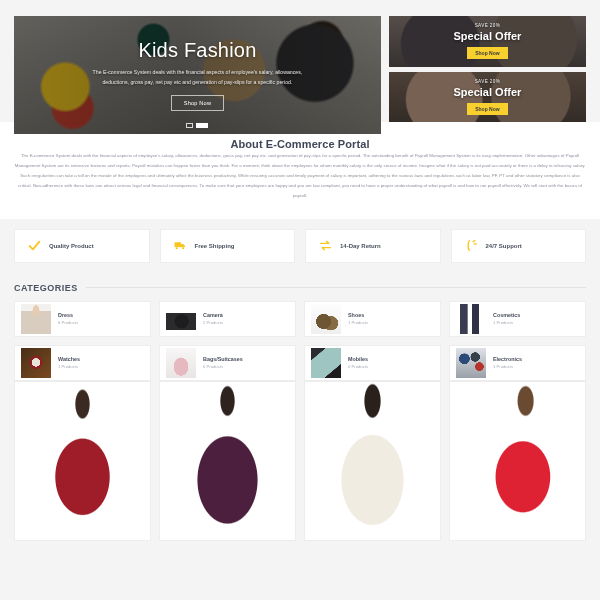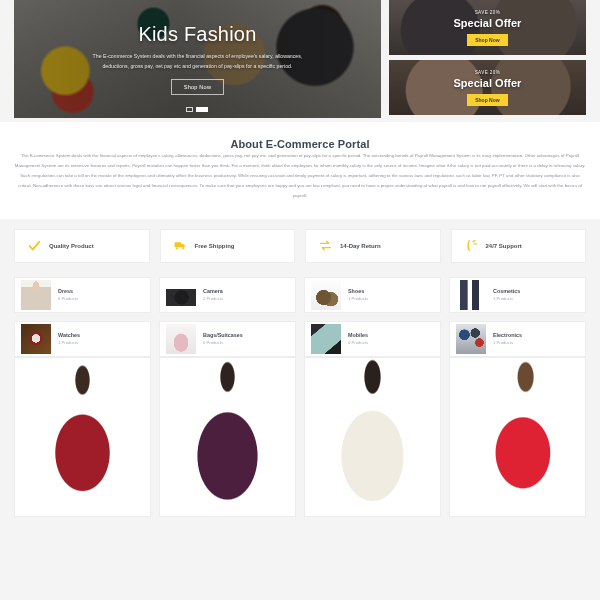--- a/index.html
+++ b/index.html
@@ -6,21 +6,21 @@
   html,body { width:600px; height:600px; overflow:hidden; }
   body {
     font-family:"Liberation Sans", sans-serif;
     background:#f4f4f4;
     color:#444;
     font-size:10px;
   }
   .page { width:600px; position:relative; }
 
   
-  .hero-wrap { display:flex; gap:8px; padding:0 14px 0 14px; height:122px; background:#f4f4f4; }
+  .hero-wrap { display:flex; gap:8px; padding:16px 14px 0 14px; height:122px; background:#f4f4f4; }
   .hero-main {
     position:relative; flex:1 1 auto; width:376px; height:118px;
     overflow:hidden; background:#6a6a66;
   }
   .hero-photo {
     position:absolute; inset:0;
     background:
       radial-gradient(circle at 14% 60%, #d8b21c 0 7%, transparent 8%),
       radial-gradient(circle at 16% 78%, #b33a2b 0 6%, transparent 7%),
       radial-gradient(circle at 60% 46%, #9b8158 0 13%, transparent 14%),
@@ -252,20 +252,24 @@
         <svg width="13" height="13" viewBox="0 0 24 24" fill="none" stroke="#f8c51c" stroke-width="2.6" stroke-linecap="round">
             <path d="M8 3C5 6 5 18 8 21"></path>
             <path d="M15 5l3-2"></path>
             <path d="M17 9l4 0"></path>
           </svg>
       </span>
       <span class="feature-label">24/7 Support</span>
     </div>
   </div>
 
+  <div class="sec-head">
+    <span class="sec-title">CATEGORIES</span>
+    <span class="sec-rule"></span>
+  </div>
 
   <div class="cats">
     <div class="cat">
       <div class="cat-thumb t-dress"></div>
       <div class="cat-meta">
         <span class="cat-name">Dress</span>
         <span class="cat-count">6 Products</span>
       </div>
     </div>
     <div class="cat">

